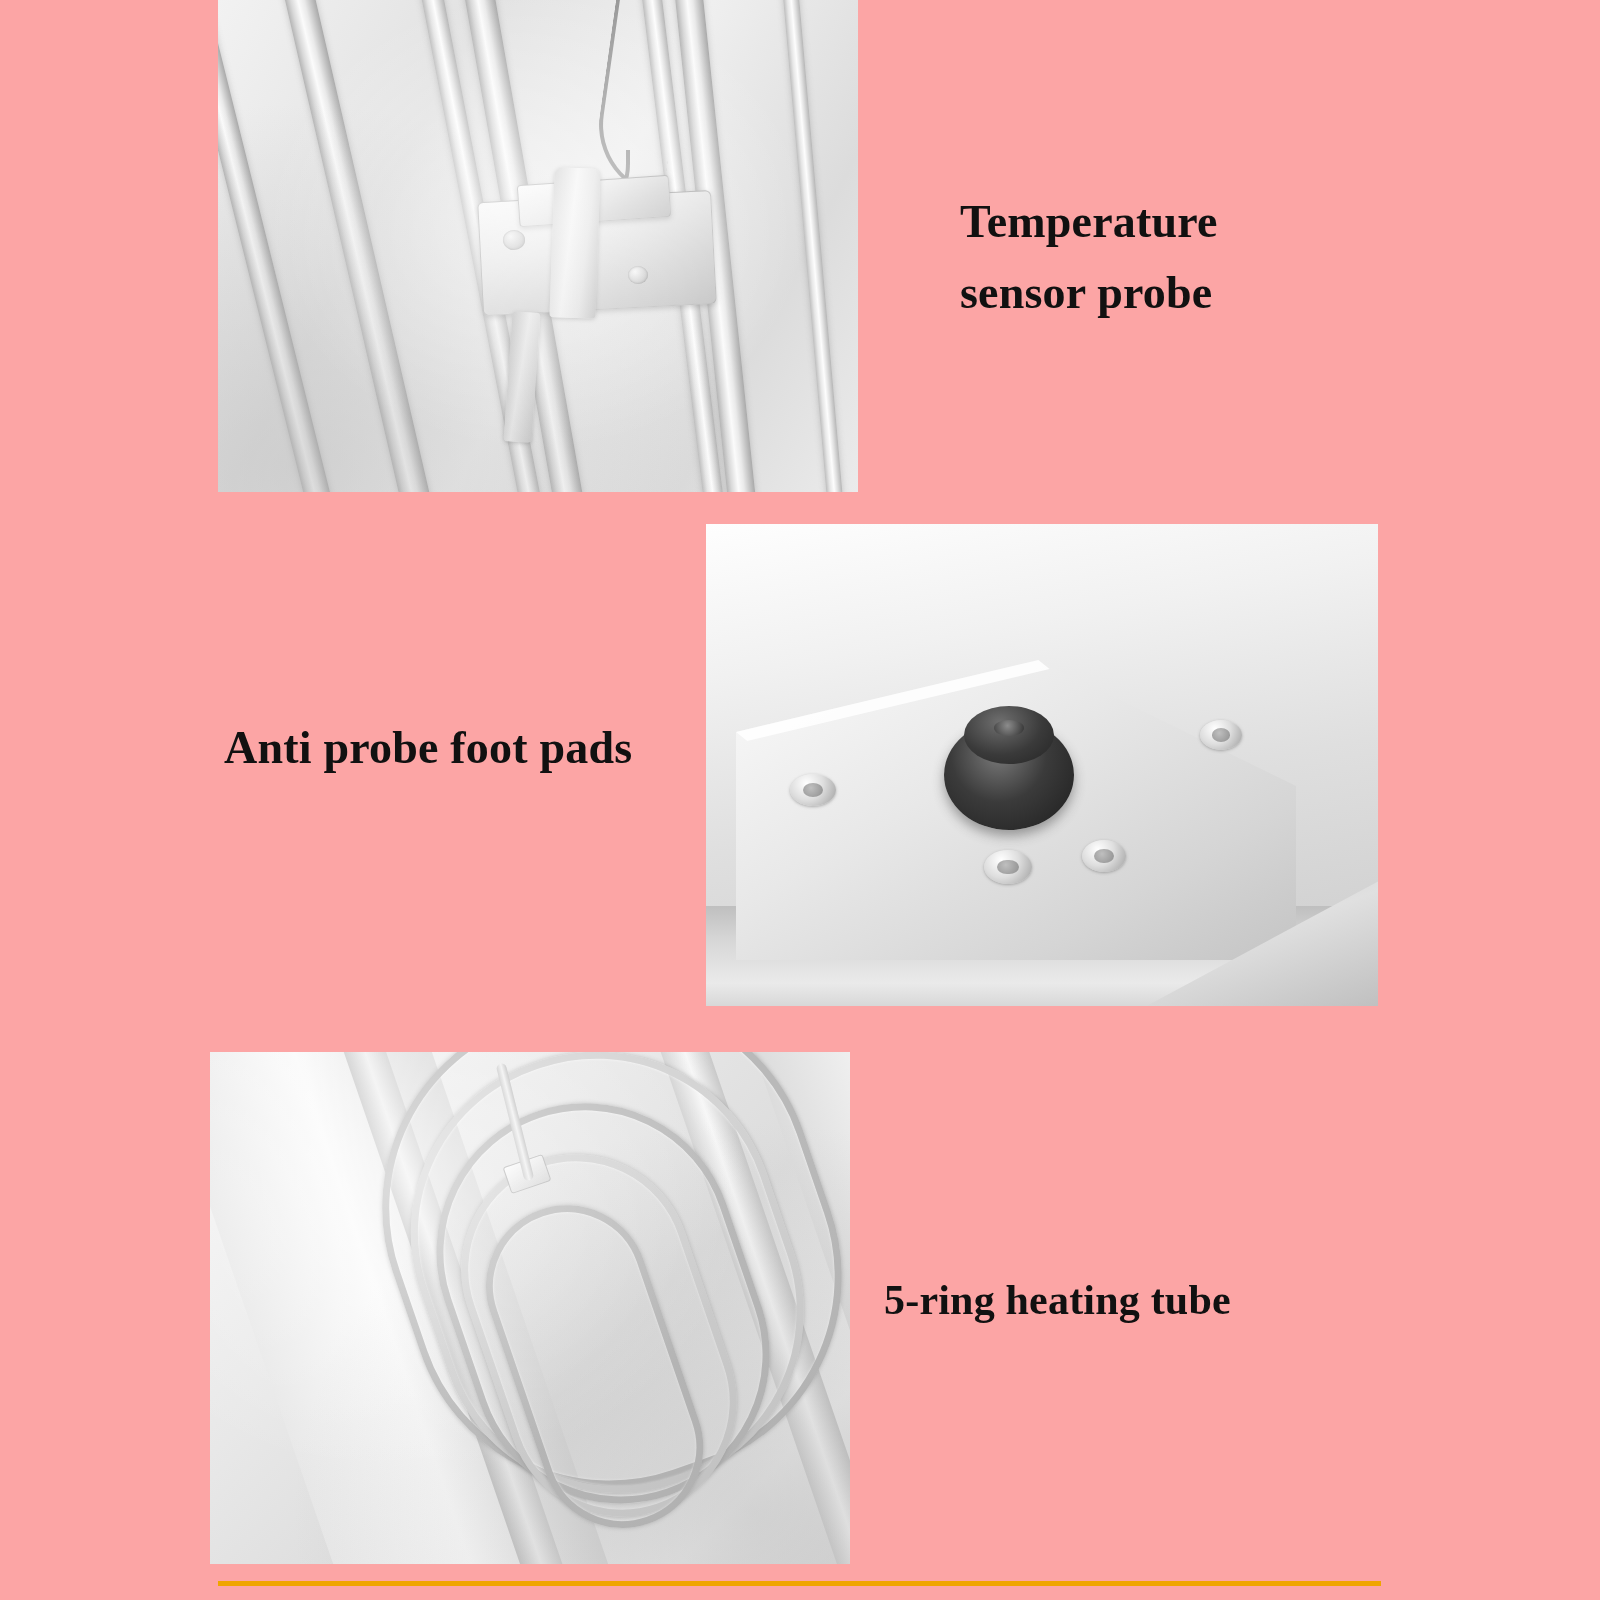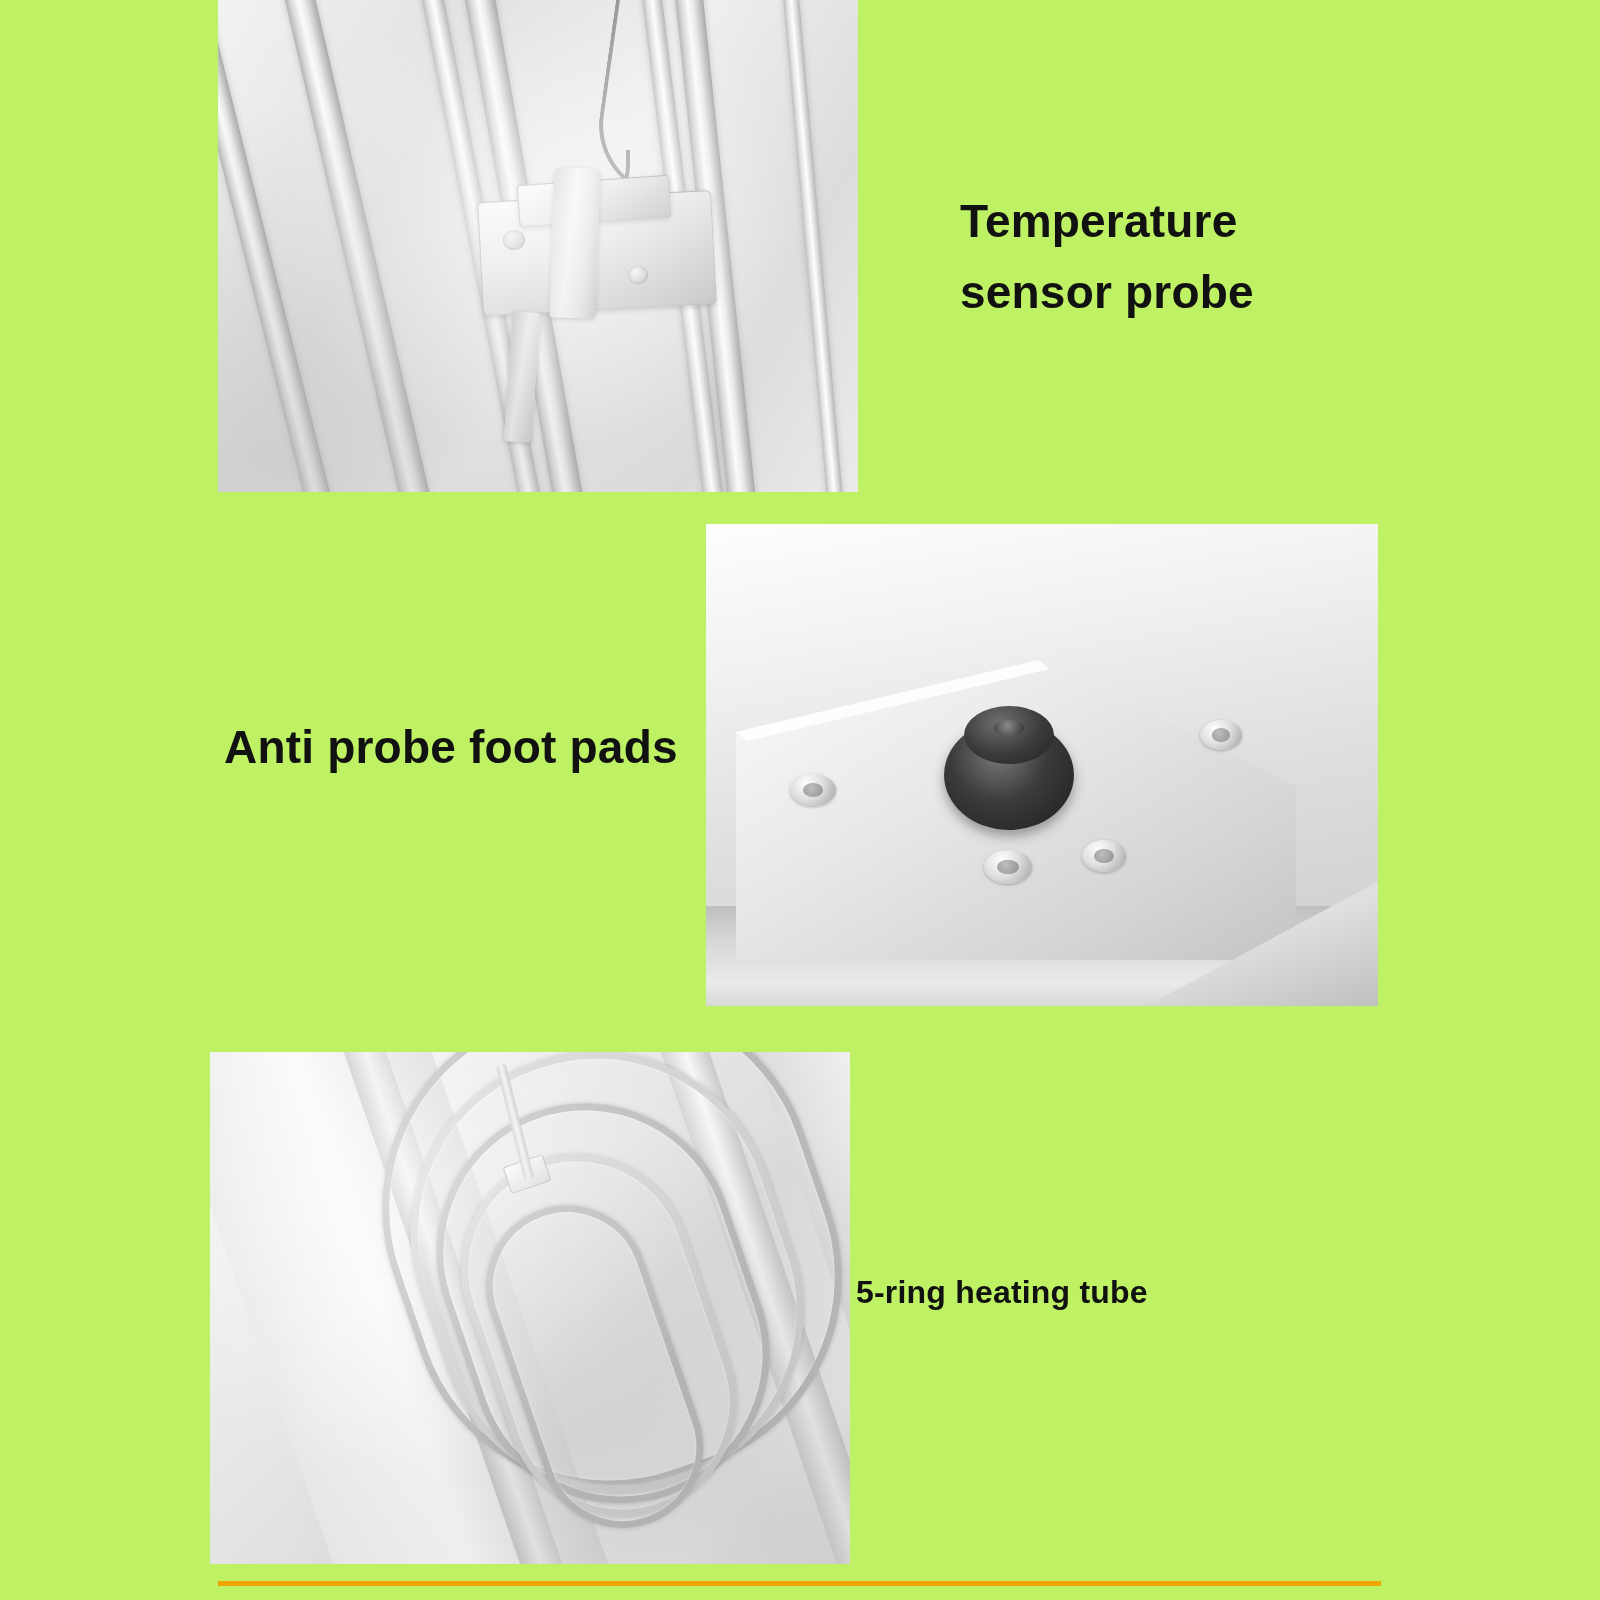--- a/index.html
+++ b/index.html
@@ -12,21 +12,22 @@
     height: 1600px;
     position: relative;
     overflow: hidden;
     font-family: "Liberation Sans", sans-serif;
     color: #111111;
   }
 
   .page {
     position: absolute;
     inset: 0;
-    background: #bef264;
+    background: #fca5a5;
+    font-family: Liberation Serif, serif;
   }
 
   
   .photo {
     position: absolute;
     overflow: hidden;
     background: #d8d8d8;
   }
 
   
@@ -225,16 +226,16 @@
     <div class="coil" style="left:186px; top:108px; width:284px; height:392px; transform: rotate(-19deg); border-radius:160px;"></div>
     <div class="coil light" style="left:220px; top:146px; width:216px; height:356px; transform: rotate(-19deg); border-radius:140px;"></div>
     <div class="coil" style="left:254px; top:184px; width:148px; height:318px; transform: rotate(-19deg); border-radius:110px;"></div>
 
     <div style="position:absolute; left:296px; top:108px; width:40px; height:26px; transform:rotate(-19deg); background:linear-gradient(160deg,#fbfbfb,#d5d5d5); border:1px solid #b3b3b3; border-radius:3px;"></div>
     <div style="position:absolute; left:300px; top:10px; width:10px; height:120px; transform:rotate(-14deg); background:linear-gradient(90deg,#c8c8c8,#f0f0f0,#bdbdbd); border-radius:5px;"></div>
 
     <div style="position:absolute; inset:0; background:radial-gradient(ellipse at 30% 25%, rgba(255,255,255,0.5) 0%, rgba(255,255,255,0) 55%), radial-gradient(ellipse at 85% 90%, rgba(160,160,160,0.35) 0%, rgba(160,160,160,0) 60%);"></div>
   </div>
 
-  <div class="caption" id="caption-heater" style="left:856px; top:1268px; width:620px; font-size:32px;">5-ring heating tube</div>
+  <div class="caption" id="caption-heater" style="left:884px; top:1268px; width:620px; font-size:42px;">5-ring heating tube</div>
 
   <div id="bottom-rule"></div>
 </div>
 
 </body></html>

